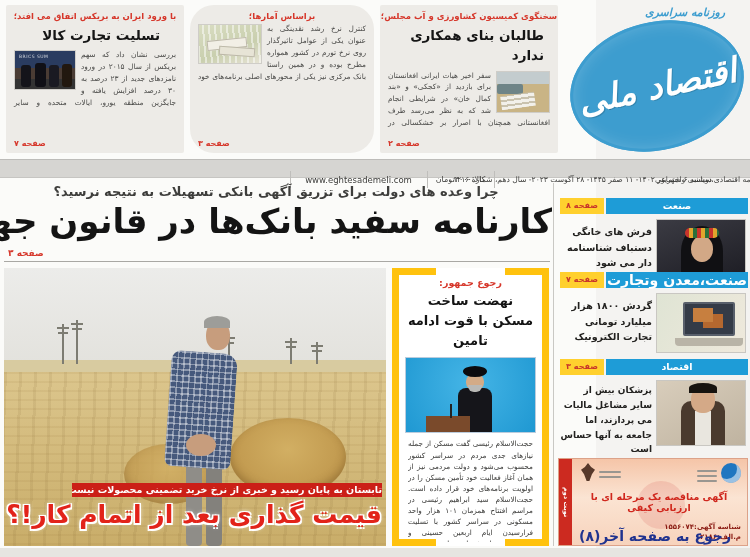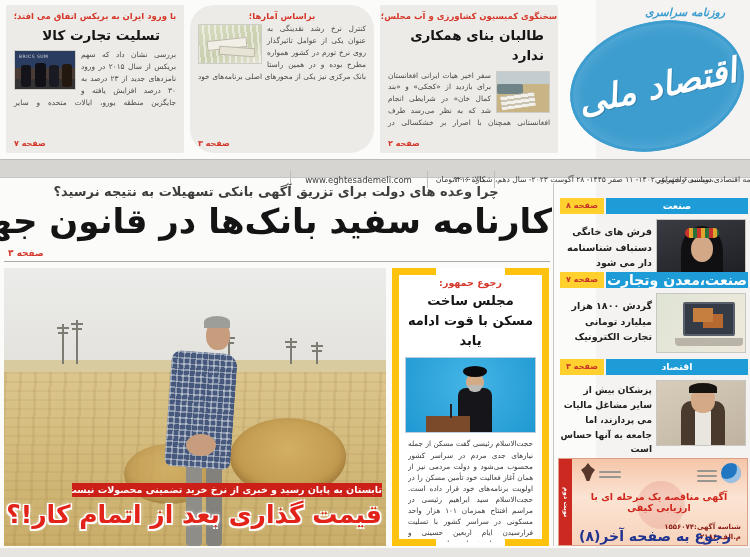--- a/index.html
+++ b/index.html
@@ -197,21 +197,21 @@
     <div class="slogan" style="left:4px; top:232px; width:374px;">قیمت گذاری بعد از اتمام کار!؟</div>
     <div class="watermark" style="left:0; top:240px; width:54px; height:38px;">جار</div>
   </div>
 
   <div class="pres-box abs" style="left:392px; top:268px; width:157px; height:278px;">
     <div class="ybar" style="left:-7px; top:0;"></div>
     <div class="ybar" style="right:-7px; top:0;"></div>
     <div class="ybar" style="left:-7px; bottom:0;"></div>
     <div class="ybar" style="right:-7px; bottom:0;"></div>
     <div class="pres-kicker" style="margin-top:9px;">رجوع جمهور:</div>
-    <div class="pres-title" style="margin:3px 8px 0 8px;">مجلس ساخت مسکن با قوت ادامه یابد</div>
+    <div class="pres-title" style="margin:3px 8px 0 8px;">نهضت ساخت مسکن با قوت ادامه تامین</div>
     <div class="pres-photo" style="margin:6px 6px 0 6px; height:76px;">
       <span style="position:absolute; left:52px; top:30px; width:34px; height:46px; background:#15151a; border-radius:8px 8px 0 0;"></span>
       <span style="position:absolute; left:60px; top:16px; width:18px; height:16px; background:#d3ab87; border-radius:45%;"></span>
       <span style="position:absolute; left:57px; top:8px; width:24px; height:11px; background:#0b0b0e; border-radius:50%;"></span>
       <span style="position:absolute; left:62px; top:27px; width:14px; height:7px; background:#b9b9b6; border-radius:0 0 6px 6px;"></span>
       <span style="position:absolute; left:20px; bottom:0; width:44px; height:16px; background:#7a4a2b;"></span>
       <span style="position:absolute; left:44px; bottom:14px; width:1.5px; height:14px; background:#222;"></span>
     </div>
     <div class="pres-body" style="margin:5px 9px 0 9px; height:104px;">حجت‌الاسلام رئیسی گفت مسکن از جمله نیازهای جدی مردم در سراسر کشور محسوب می‌شود و دولت مردمی نیز از همان آغاز فعالیت خود تأمین مسکن را در اولویت برنامه‌های خود قرار داده است. حجت‌الاسلام سید ابراهیم رئیسی در مراسم افتتاح همزمان ۱۰۱ هزار واحد مسکونی در سراسر کشور با تسلیت فرارسیدن ایام اربعین حسینی و گرامیداشت یاد شهدای دولت گفت: به طور طبیعی هفته دولت زمان ارائه گزارش اقدامات و عملکرد بخش‌های مختلف دولت به مردم است. رئیس جمهور با بیان اینکه مسکن از جمله نیازهای جدی مردم در سراسر کشور محسوب می‌شود و دولت مردمی نیز از همان آغاز فعالیت خود تأمین مسکن را در اولویت برنامه‌های خود قرار داده است، افزود: مسکن یکی از...</div>
     <div class="pres-page" style="margin-top:4px;">صفحه ۲</div>

